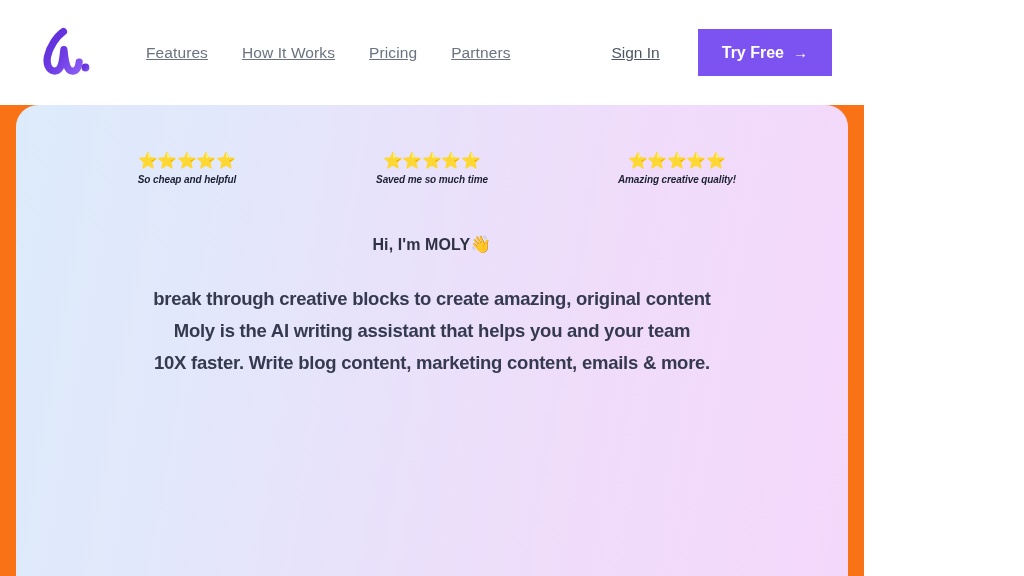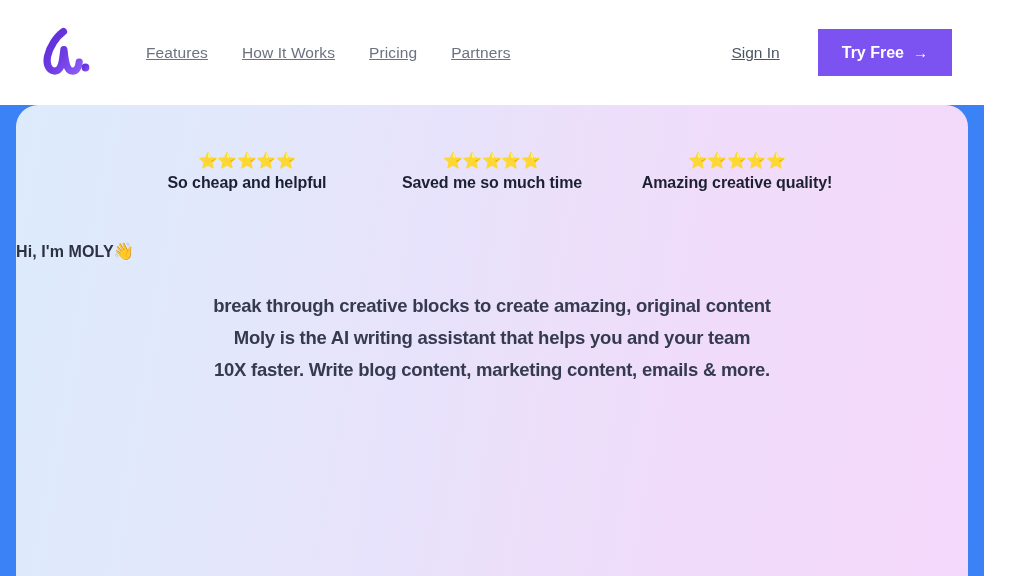--- a/index.html
+++ b/index.html
@@ -12,23 +12,23 @@
   }
 
   body {
     font-family: "Liberation Sans", sans-serif;
     background: #ffffff;
     -webkit-font-smoothing: antialiased;
   }
 
   .page {
     position: relative;
-    width: 984px;
+    width: 864px;
     height: 576px;
-    background: #3b82f6;
+    background: #f97316;
     overflow: hidden;
   }
 
   
   .header {
     position: relative;
     height: 105px;
     width: 100%;
     background: #ffffff;
     display: flex;
@@ -132,31 +132,32 @@
     gap: 3px;
   }
 
   .stars {
     font-size: 16px;
     line-height: 20px;
     letter-spacing: -0.5px;
   }
 
   .testimonial-text {
-    font-size: 16px;
+    font-size: 10px;
     font-weight: bold;
+    font-style: italic;
     color: #1c2033;
     letter-spacing: -0.1px;
     white-space: nowrap;
   }
 
   
   .greeting {
     margin-top: 49px;
-    text-align: left;
+    text-align: center;
     font-size: 16px;
     font-weight: 600;
     color: #2d3142;
     letter-spacing: 0.1px;
   }
   .greeting .wave { font-size: 17px; }
 
   
   .headline {
     margin-top: 14px;

